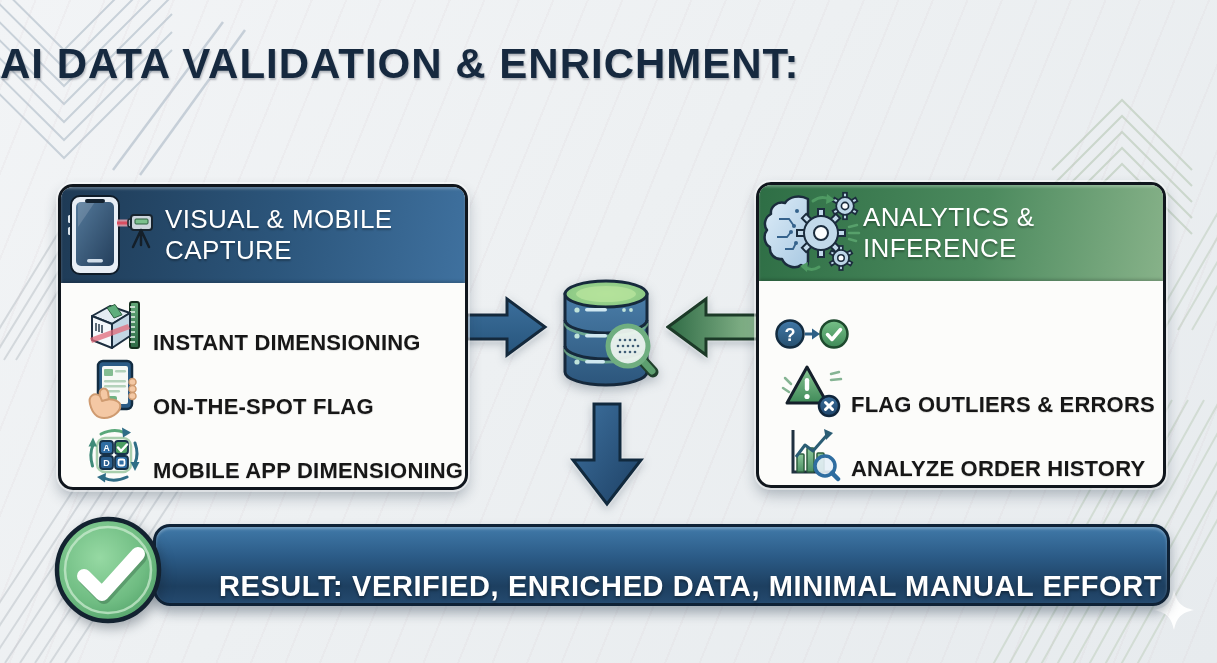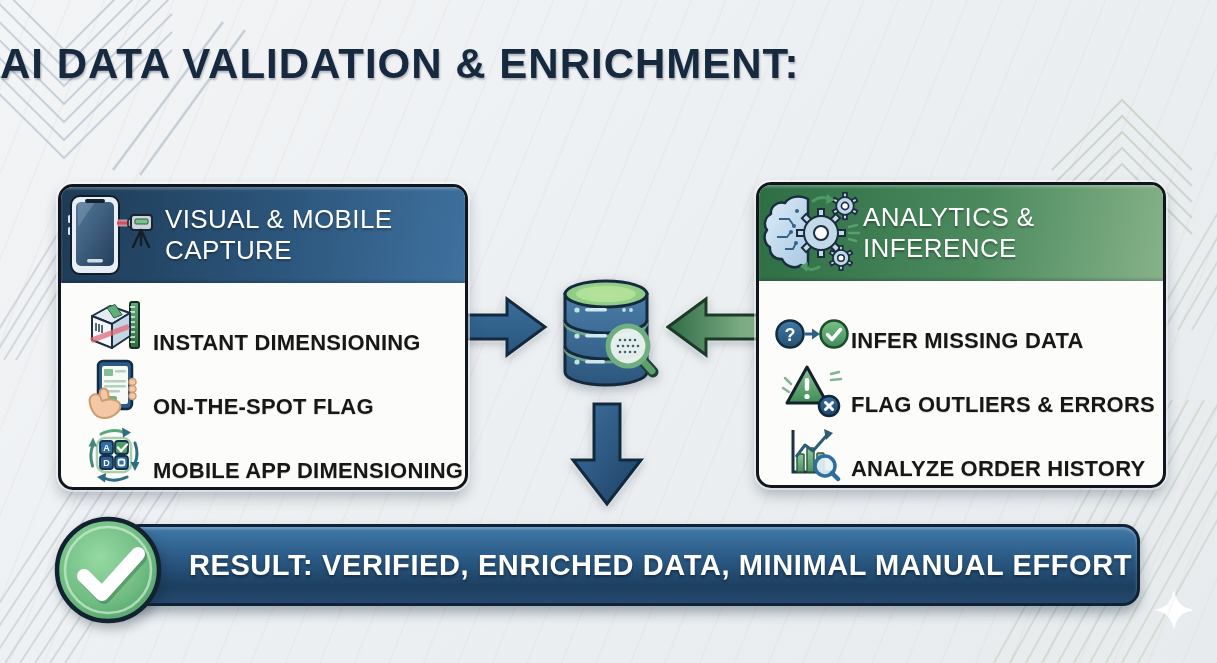--- a/index.html
+++ b/index.html
@@ -42,25 +42,25 @@
 
   
   .flow{position:absolute;z-index:2;filter:drop-shadow(0 0 1.5px rgba(255,255,255,.9)) drop-shadow(0 3px 4px rgba(25,45,65,.25));}
   #arrowLeftToCenter{left:455px;top:295px;}
   #arrowRightToCenter{left:666px;top:295px;}
   #arrowDown{left:565px;top:402px;}
   #dbIcon{position:absolute;left:552px;top:274px;z-index:3;
     filter:drop-shadow(0 4px 6px rgba(25,45,65,.3));}
 
   
-  .banner{position:absolute;left:123px;top:524px;width:1011px;height:76px;z-index:4;
+  .banner{position:absolute;left:153px;top:524px;width:1011px;height:76px;z-index:4;
     border:3px solid #0f2236;border-radius:17px;
     background:linear-gradient(180deg,#4079a8 0%,#2c5c88 38%,#1d3f60 78%,#24496e 100%);
     box-shadow:inset 0 2px 3px rgba(255,255,255,.3), 0 7px 12px rgba(20,40,60,.35);
-    display:flex;align-items:center;justify-content:center;}
+    display:flex;align-items:flex-end;justify-content:center;}
   .banner span{padding-left:58px;font-size:29px;font-weight:700;color:#ffffff;
     letter-spacing:.6px;text-shadow:0 2px 3px rgba(0,0,0,.4);}
   #checkCircle{position:absolute;left:50px;top:512px;z-index:5;
     filter:drop-shadow(3px 5px 6px rgba(20,35,50,.35));}
   svg text{font-family:"Liberation Sans","DejaVu Sans",sans-serif;}
 </style>
 </head>
 <body>
 
 <div class="stage">
@@ -397,21 +397,20 @@
                 </linearGradient>
             </defs>
             <circle cx="16" cy="20" r="13.5" fill="url(#qG)" stroke="#132c40" stroke-width="2.5"></circle>
             <text x="16" y="26.5" font-size="18" font-weight="bold" fill="#ffffff" text-anchor="middle">?</text>
             <line x1="31" y1="20" x2="39" y2="20" stroke="#2d5f86" stroke-width="3"></line>
             <polygon points="38,14.5 46,20 38,25.5" fill="#2d5f86"></polygon>
             <circle cx="60" cy="20" r="13.5" fill="url(#cG)" stroke="#1e4a2e" stroke-width="2.5"></circle>
             <path d="M53.5,20.5 l4.5,5 l8.5,-10" stroke="#ffffff" stroke-width="3.5" fill="none" stroke-linecap="round" stroke-linejoin="round"></path>
           </svg>
         </span>
-        <span class="ilabel">INFER MISSING DATA</span>
       </div>
       <div class="row">
         <span class="iicon">
           <svg width="62" height="56" viewBox="0 0 62 56">
             <defs>
               <linearGradient id="triG" x1="0" y1="0" x2="0" y2="1">
                 <stop offset="0" stop-color="#8bc795"></stop>
                   <stop offset="1" stop-color="#3f8a58"></stop>
                 </linearGradient>
               <linearGradient id="errG" x1="0" y1="0" x2="0" y2="1">

